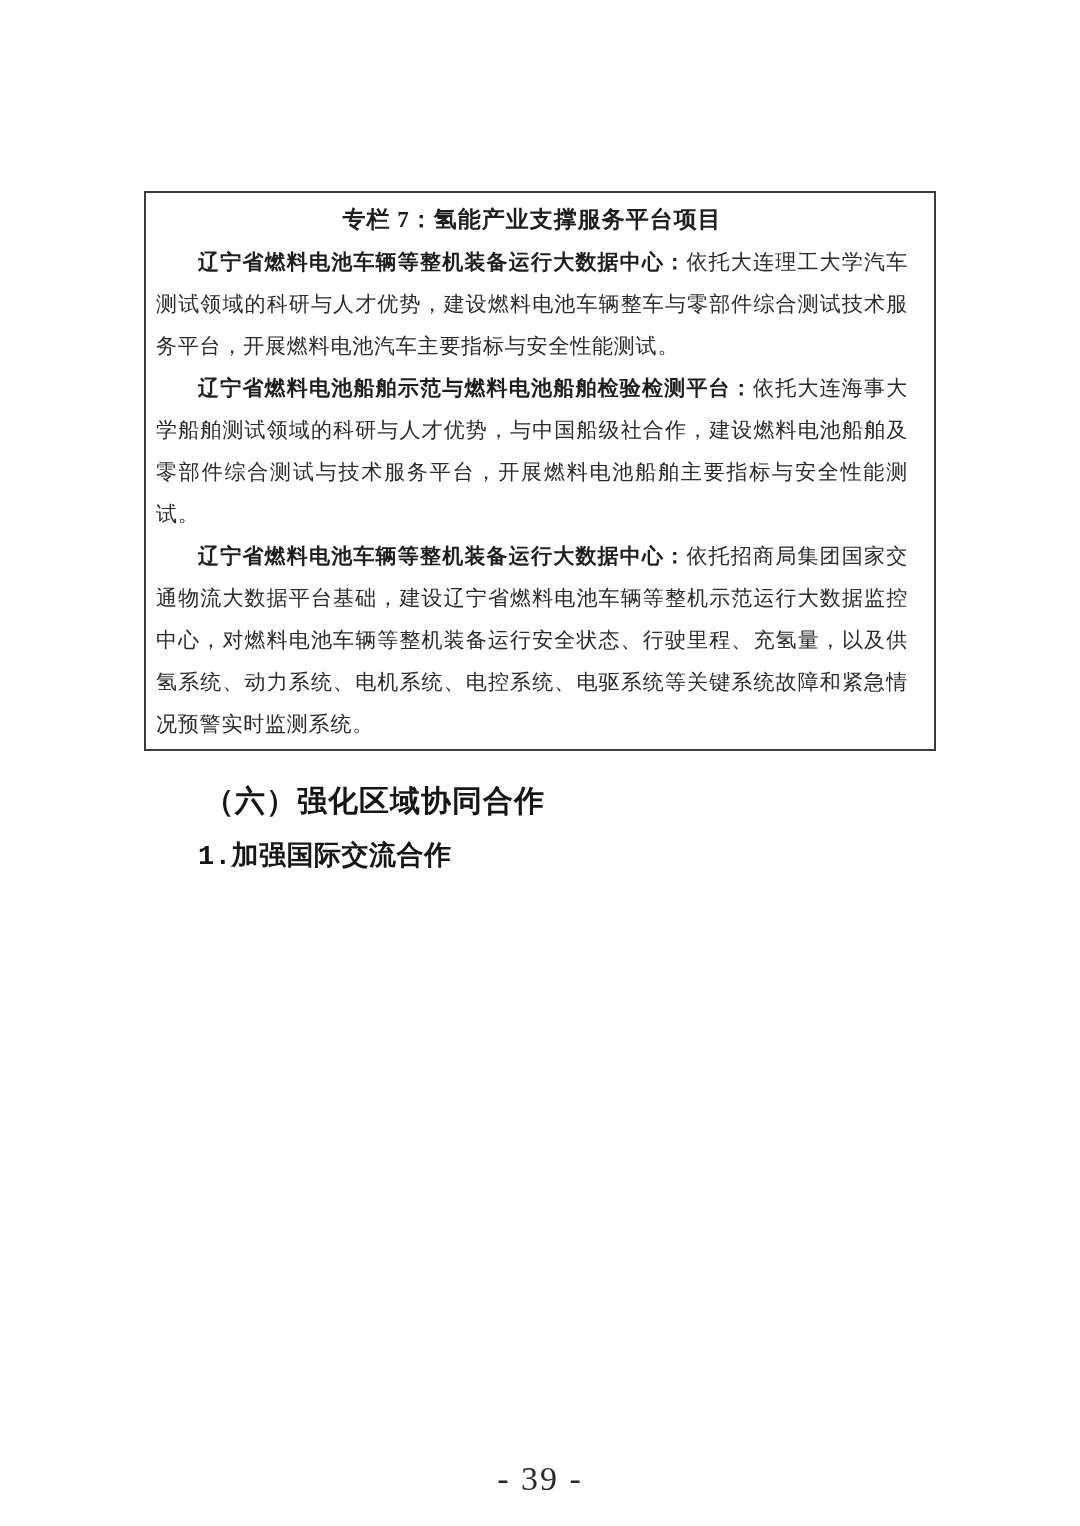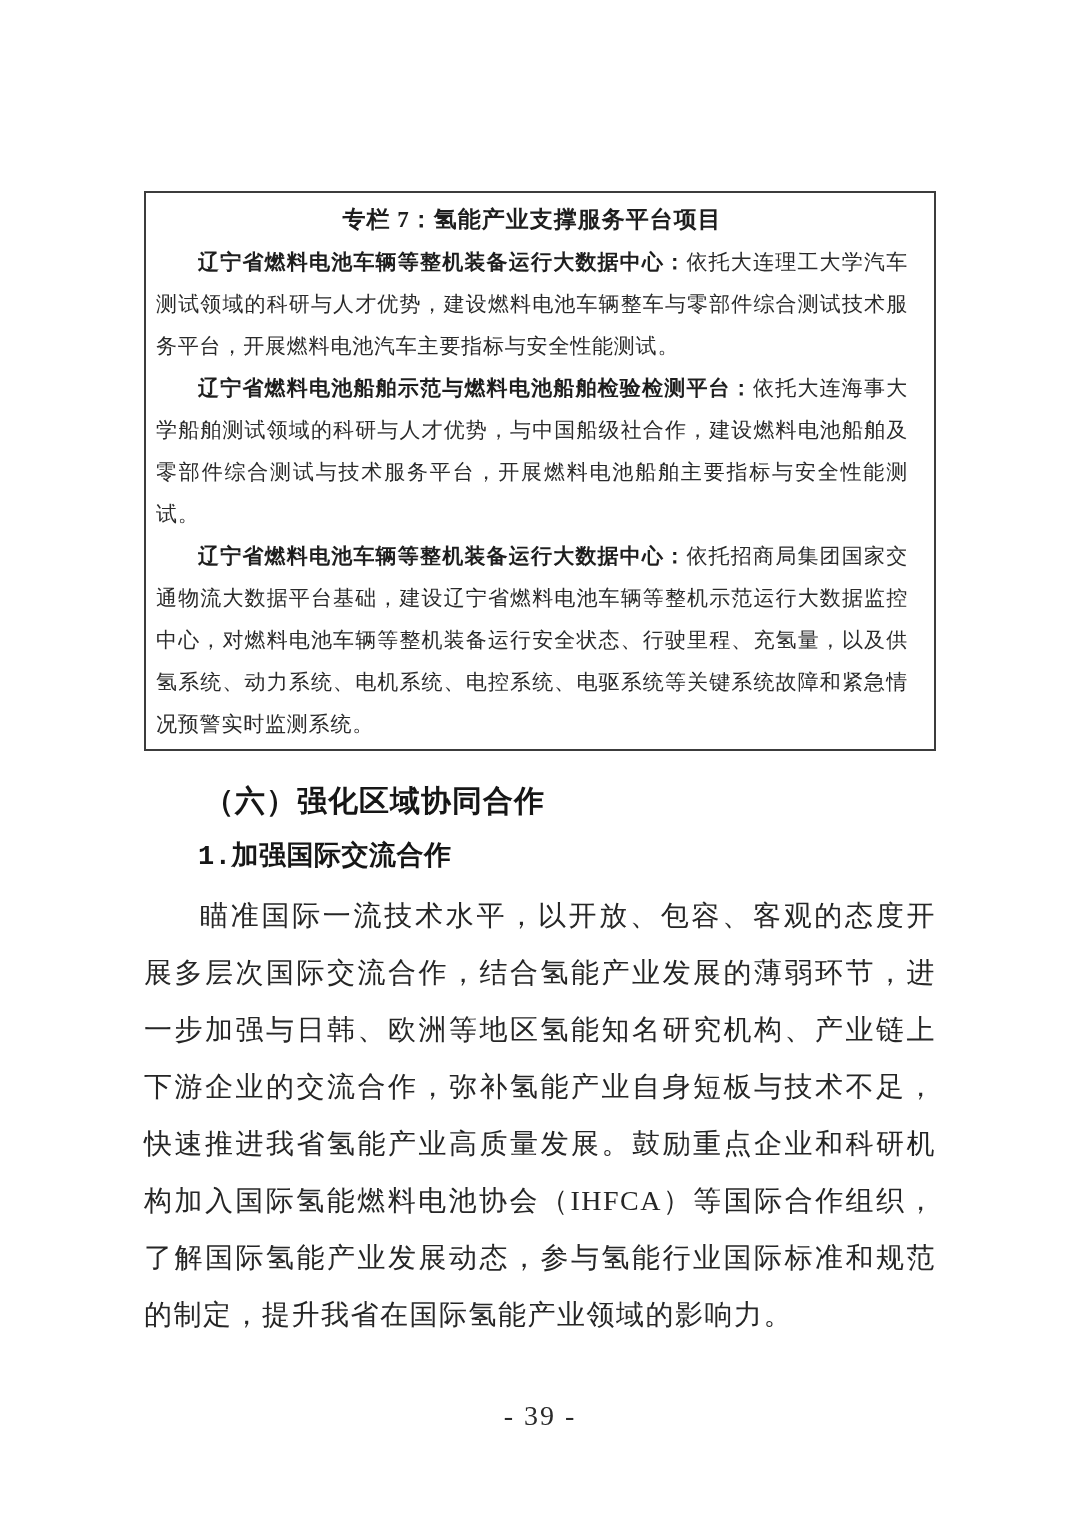--- a/index.html
+++ b/index.html
@@ -73,25 +73,25 @@
     line-height: 57px;
     text-align: justify;
     text-justify: inter-character;
     text-indent: 2em;
     letter-spacing: 1.5px;
     color: #262626;
   }
   
   .page-number {
     position: absolute;
-    top: 1400px;
+    top: 1460px;
     left: 0;
     right: 0;
     text-align: center;
-    font-size: 28px;
+    font-size: 34px;
     letter-spacing: 2px;
     color: #2a2a2a;
   }
 </style>
 </head>
 <body>
 
 <div class="page">
 
   <div class="callout">
@@ -101,17 +101,16 @@
 
     <p class="callout-para"><span class="lead">辽宁省燃料电池船舶示范与燃料电池船舶检验检测平台：</span><span>依托大连海事大学船舶测试领域的科研与人才优势，与中国船级社合作，建设燃料电池船舶及零部件综合测试与技术服务平台，开展燃料电池船舶主要指标与安全性能测试。</span></p>
 
     <p class="callout-para"><span class="lead">辽宁省燃料电池车辆等整机装备运行大数据中心：</span><span>依托招商局集团国家交通物流大数据平台基础，建设辽宁省燃料电池车辆等整机示范运行大数据监控中心，对燃料电池车辆等整机装备运行安全状态、行驶里程、充氢量，以及供氢系统、动力系统、电机系统、电控系统、电驱系统等关键系统故障和紧急情况预警实时监测系统。</span></p>
   </div>
 
   <h2 class="sec-heading">（六）强化区域协同合作</h2>
 
   <h3 class="sub-heading">1.加强国际交流合作</h3>
 
-  <p class="body-para">瞄准国际一流技术水平，以开放、包容、客观的态度开展多层次国际交流合作，结合氢能产业发展的薄弱环节，进一步加强与日韩、欧洲等地区氢能知名研究机构、产业链上下游企业的交流合作，弥补氢能产业自身短板与技术不足，快速推进我省氢能产业高质量发展。鼓励重点企业和科研机构加入国际氢能燃料电池协会（IHFCA）等国际合作组织，了解国际氢能产业发展动态，参与氢能行业国际标准和规范的制定，提升我省在国际氢能产业领域的影响力。</p>
 
   <div class="page-number">- 39 -</div>
 
 </div>
 
 </body></html>

